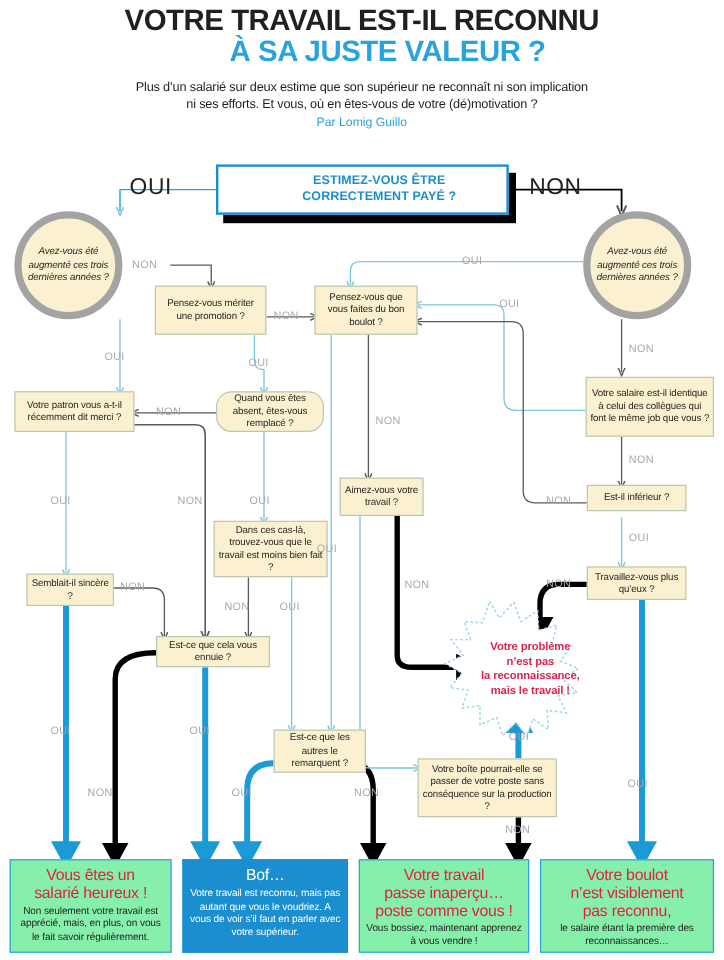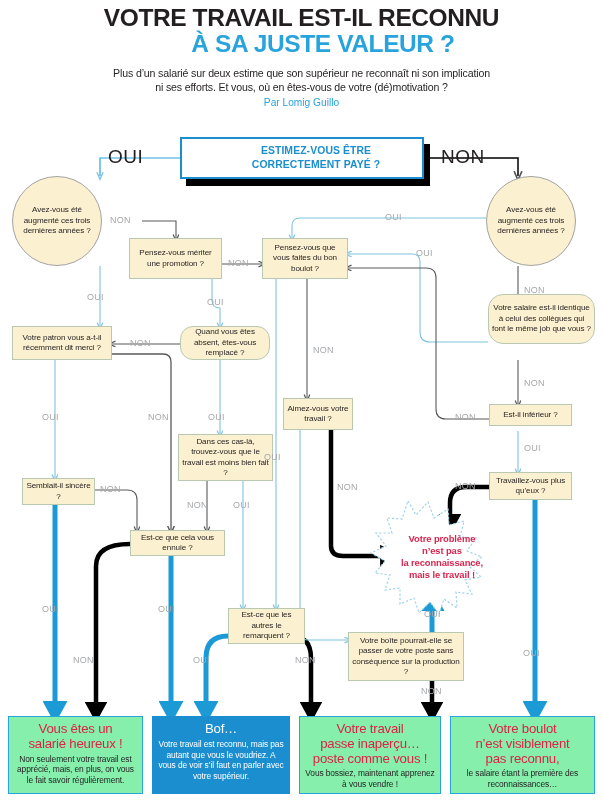--- a/index.html
+++ b/index.html
@@ -39,21 +39,21 @@
     background: #fbf0cf;
     border: 1px solid #b9c9b1;
     display: flex; align-items: center; justify-content: center;
     text-align: center;
     font-size: 8.1px; line-height: 1.28; color: #231f20;
     padding: 2px 3px;
     letter-spacing: -0.1px;
   }
   .node.circle {
     border-radius: 50%;
-    background: #fbf0cf; border: 1px solid #a3a3a3;
+    background: #fbf0cf; border: 6px solid #a3a3a3; font-style: italic;
   }
 
   
   .mainq {
     position: absolute;
     background: #ffffff;
     border: 2.5px solid #1b8ed0;
     color: #1b8ed0;
     font-size: 10.4px; font-weight: bold; line-height: 1.3;
     display: flex; align-items: center; justify-content: center;
@@ -229,21 +229,21 @@
   <div class="node" style="left:228px; top:608px; width:77px; height:36px;">Est-ce que les autres le remarquent ?</div>
 
   <div class="node" style="left:262px; top:238px; width:86px; height:41px;">Pensez-vous que vous faites du bon boulot ?</div>
 
   <div class="node" style="left:283px; top:398px; width:70px; height:32px;">Aimez-vous votre travail ?</div>
 
   <div class="node" style="left:348px; top:632px; width:116px; height:49px;">Votre boîte pourrait-elle se passer de votre poste sans conséquence sur la production ?</div>
 
   <div class="node circle" style="left:486px; top:176px; width:90px; height:90px;">Avez-vous été augmenté ces trois dernières années ?</div>
 
-  <div class="node" style="left:488px; top:294px; width:107px; height:50px;border-radius:15px;">Votre salaire est-il identique à celui des collègues qui font le même job que vous ?</div>
+  <div class="node" style="left:488px; top:314px; width:107px; height:50px;">Votre salaire est-il identique à celui des collègues qui font le même job que vous ?</div>
 
   <div class="node" style="left:489px; top:404px; width:83px; height:22px;">Est-il inférieur ?</div>
 
   <div class="node" style="left:489px; top:472px; width:83px; height:28px;">Travaillez-vous plus qu’eux ?</div>
 
   <div class="burstwrap" style="left:371px; top:498px; width:112px; height:118px;">
     <div class="bursttext">
       <div>
         <div>Votre problème</div>
         <div>n’est pas</div>

